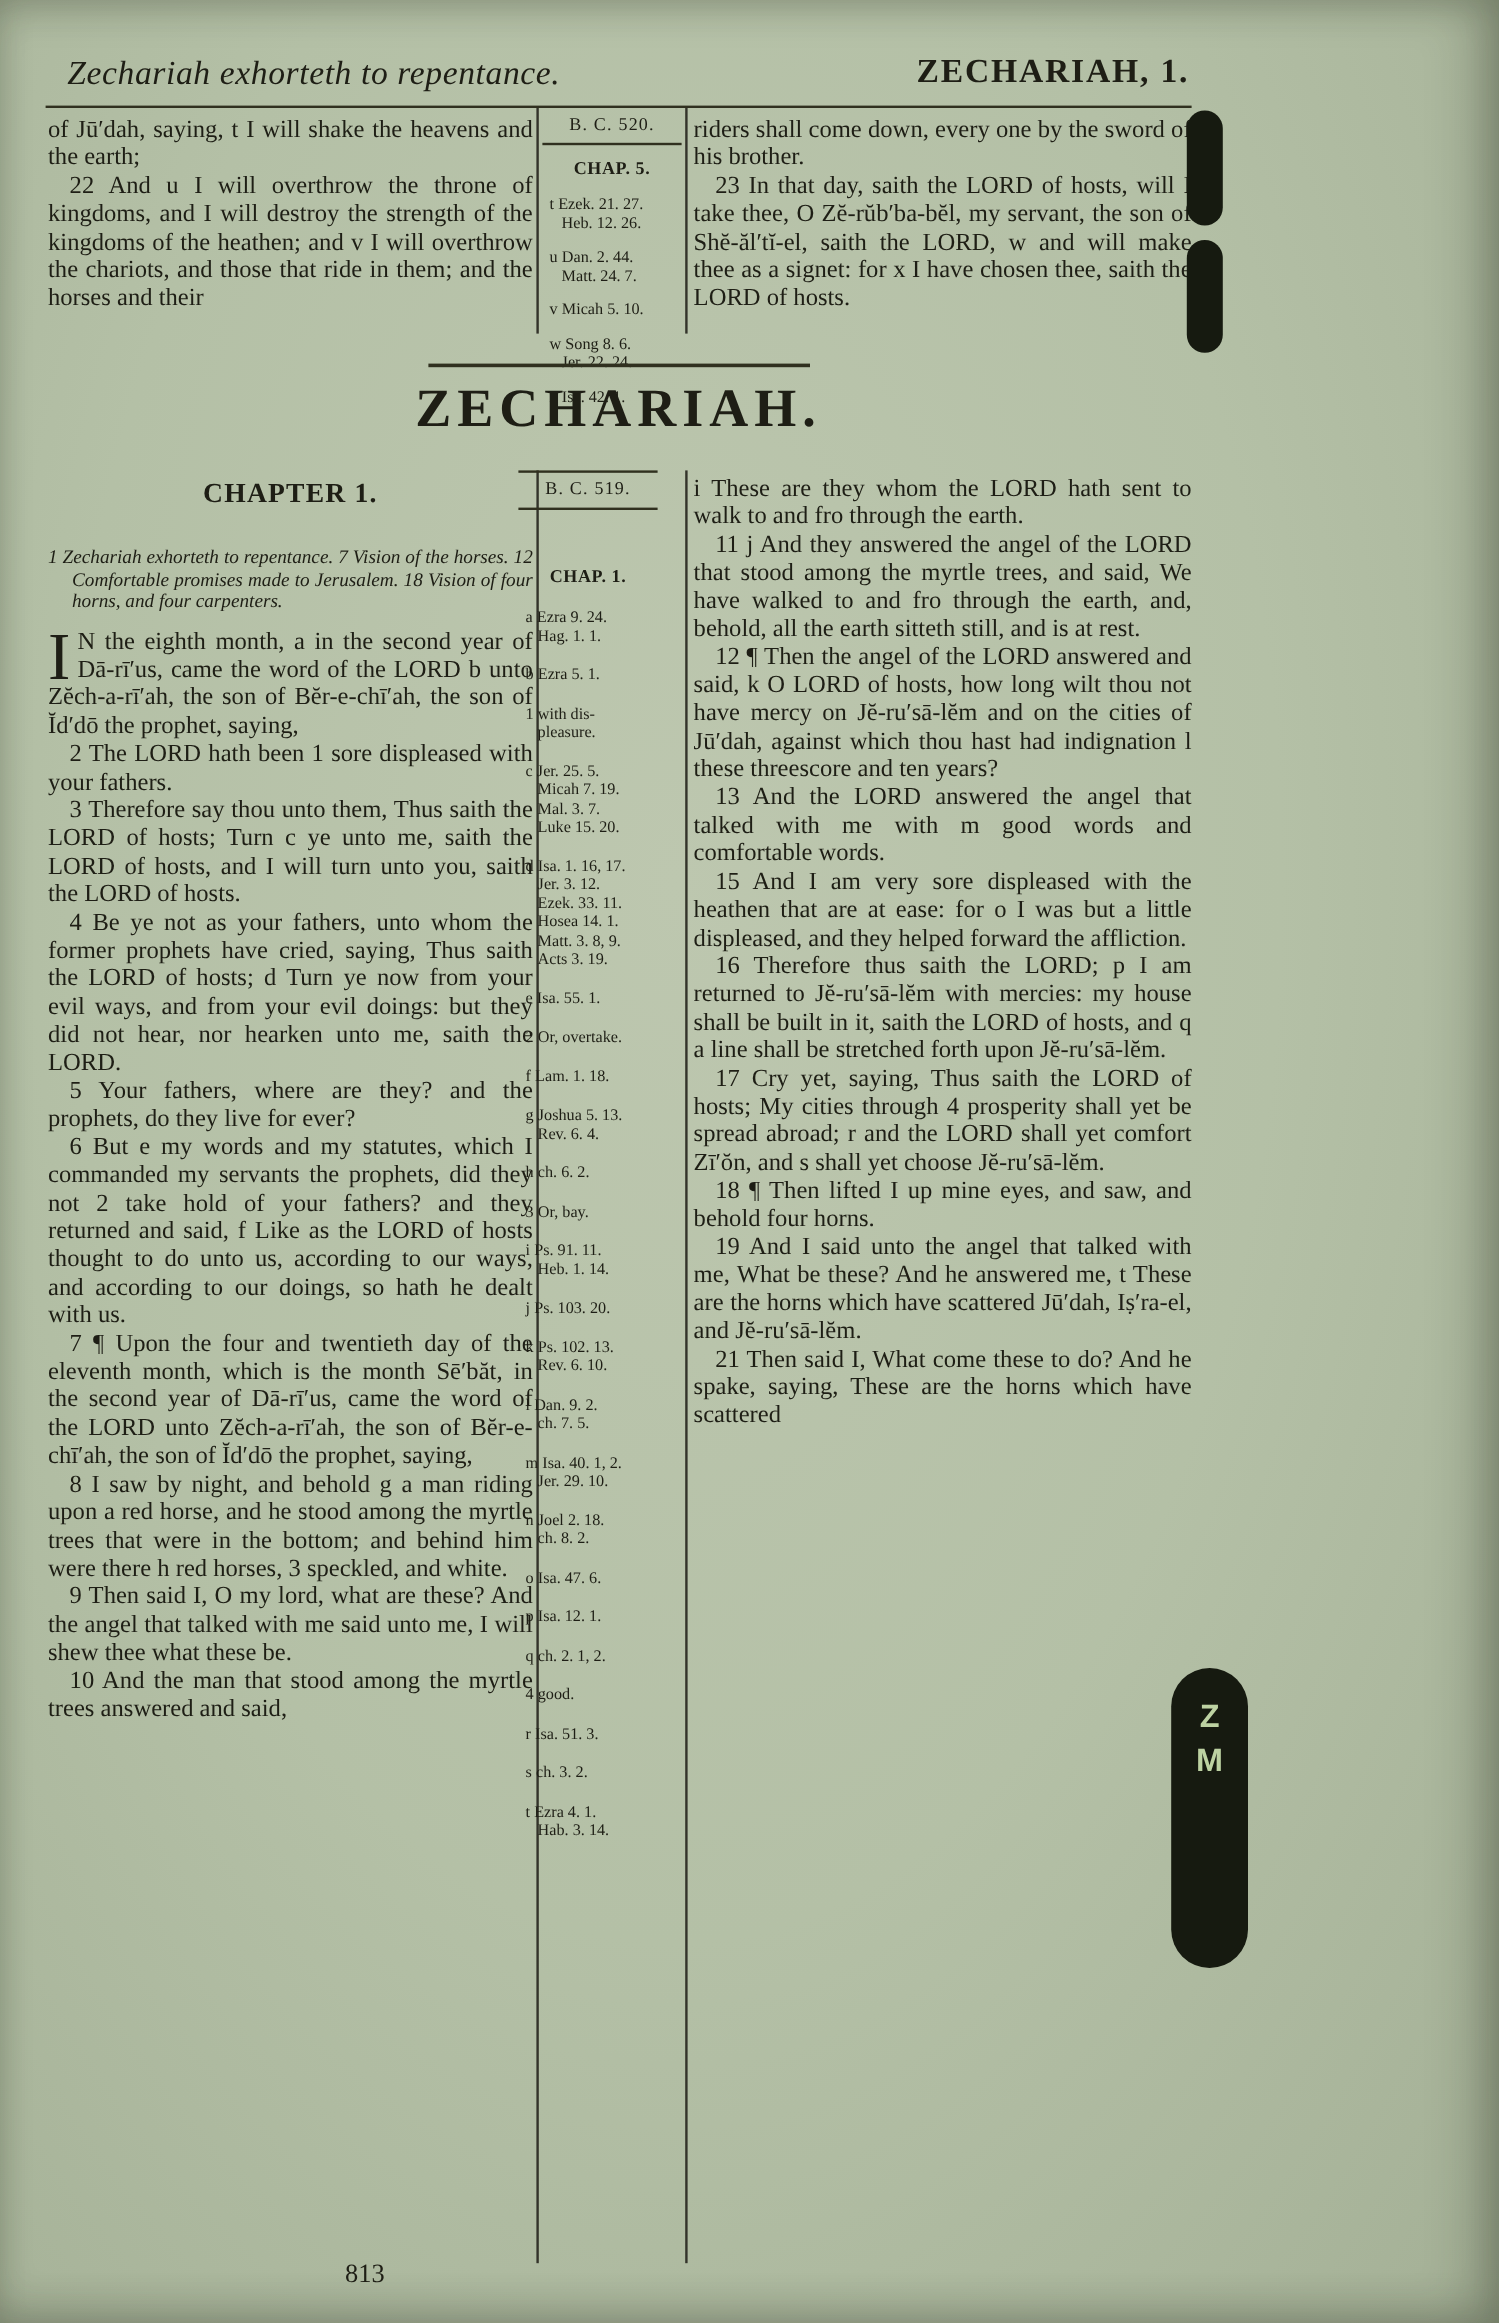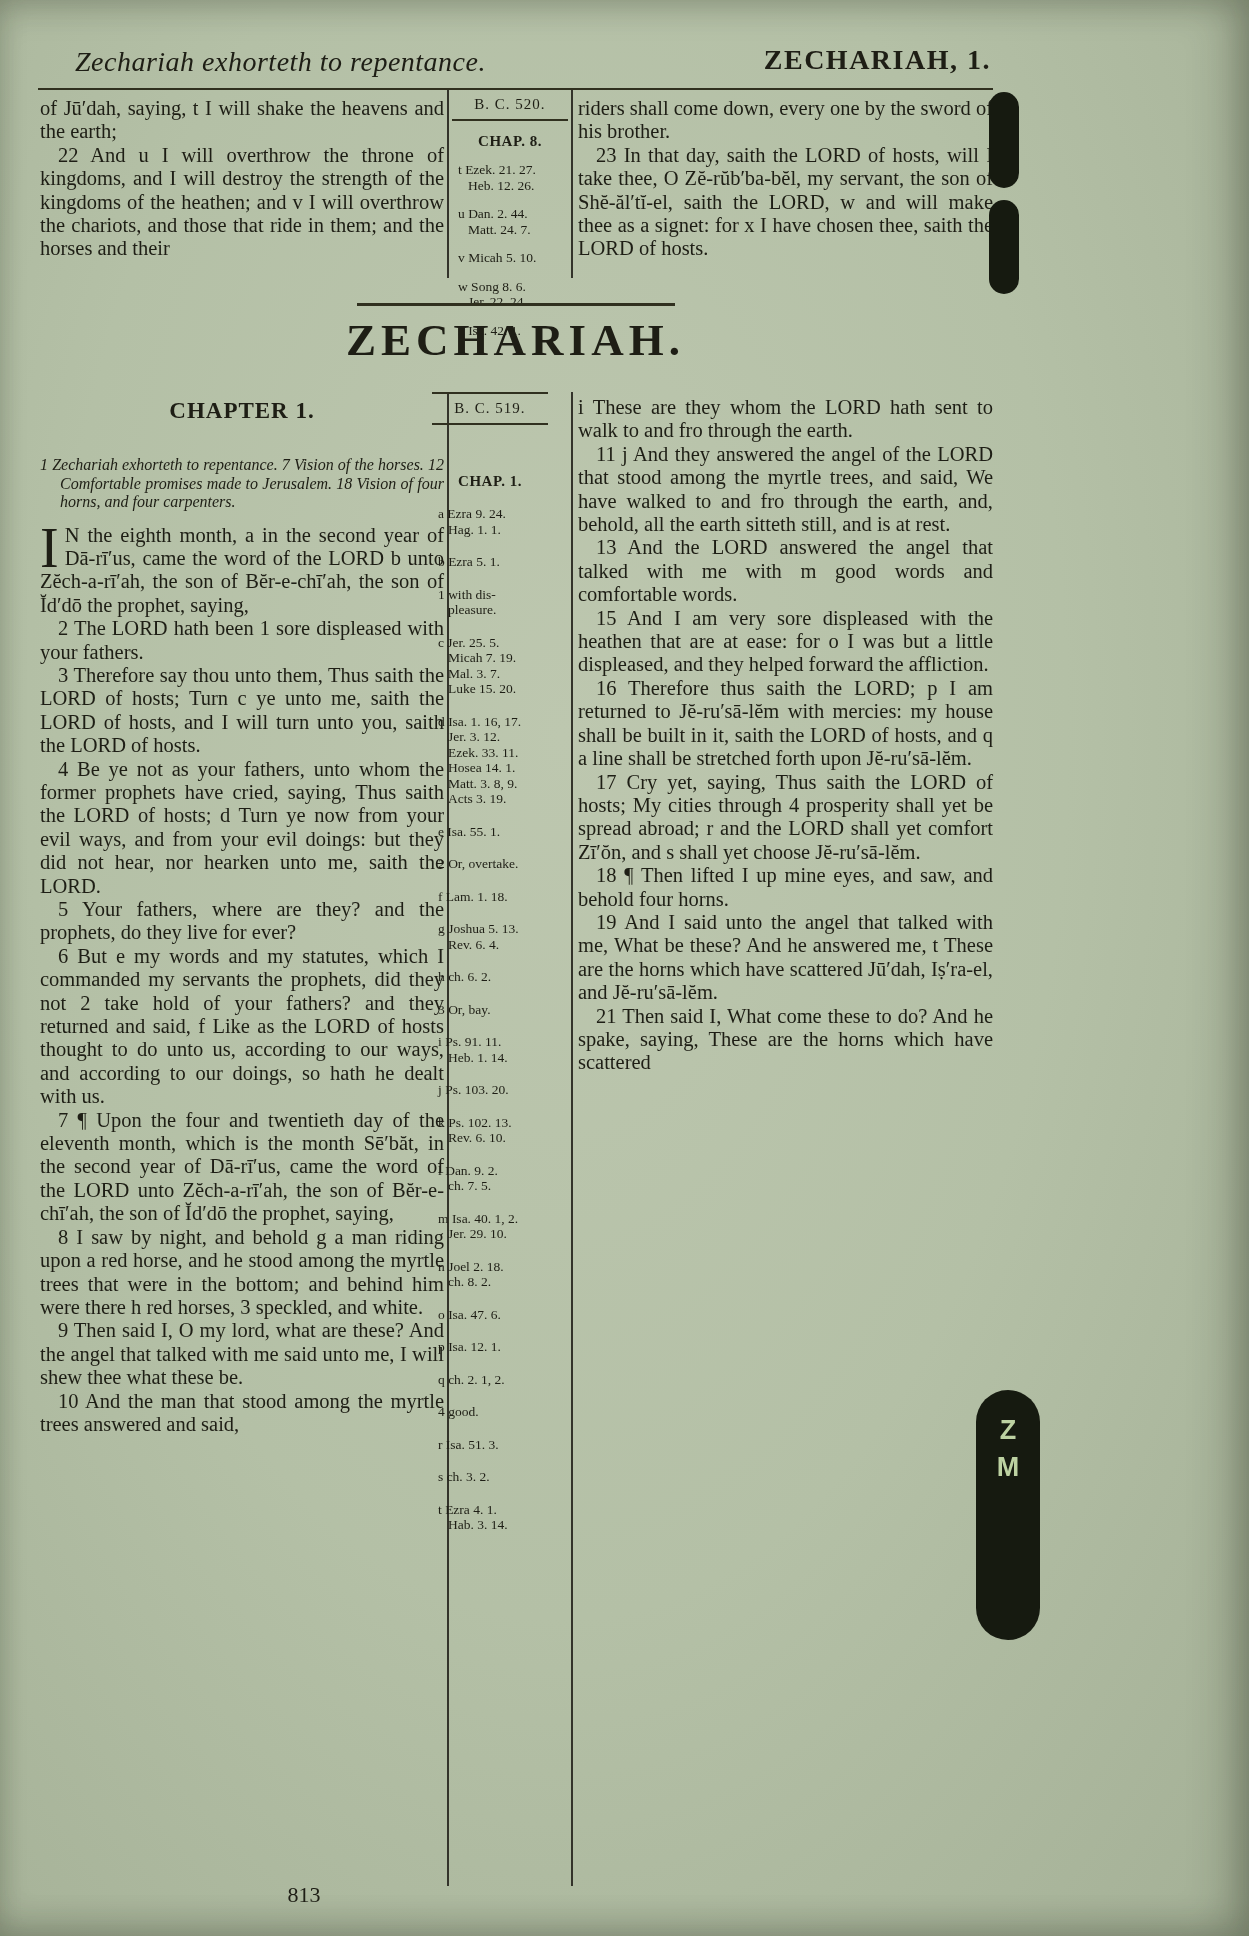--- a/index.html
+++ b/index.html
@@ -10,21 +10,21 @@
     height: 1936px;
     margin: 0 auto;
     overflow: hidden;
     background: radial-gradient(ellipse at 45% 38%, #bdc7af 0%, #b4c0a6 52%, #a4b096 100%);
     box-shadow: inset -22px 0 40px rgba(30,36,22,0.22), inset 0 -14px 30px rgba(30,36,22,0.14), inset 0 10px 24px rgba(30,36,22,0.10);
     color: #1e1e15;
     font-family: "Liberation Serif", "DejaVu Serif", serif;
   }
   .running-head-left {
     position: absolute; left: 56px; top: 46px;
-    font-style: italic; font-size: 28px; letter-spacing: 0.5px; margin-left: 19px;
+    font-style: italic; font-size: 28px; letter-spacing: 0.5px;
   }
   .running-head-right {
     position: absolute; right: 258px; top: 44px;
     font-weight: bold; font-size: 28px; letter-spacing: 1.5px;
   }
   .head-rule { position: absolute; left: 38px; top: 88px; width: 955px; height: 2px; background: #30301f; }
 
   .vrule { position: absolute; width: 2px; background: #33332a; }
   .vrule-top-1 { left: 447px; top: 90px; height: 188px; }
   .vrule-top-2 { left: 571px; top: 90px; height: 188px; }
@@ -115,21 +115,21 @@
 
   <div class="col-left-top verses">
       <p class="verse noindent">of Jū′dah, saying, t I will shake the heavens and the earth;</p>
       <p class="verse">22 And u I will overthrow the throne of kingdoms, and I will destroy the strength of the kingdoms of the heathen; and v I will overthrow the chariots, and those that ride in them; and the horses and their</p>
     </div>
 
   <div class="vrule vrule-top-1"></div>
 
   <div class="col-center-top">
     <div class="bc-label">B. C. 520.</div>
-    <div class="chap-label">CHAP. 8.</div>
+    <div class="chap-label">CHAP. 5.</div>
     <div class="refs">
         <div class="ref-group">
           <div class="ref-line">t Ezek. 21. 27.</div>
           <div class="ref-line">Heb. 12. 26.</div>
         </div>
         <div class="ref-group">
           <div class="ref-line">u Dan. 2. 44.</div>
           <div class="ref-line">Matt. 24. 7.</div>
         </div>
         <div class="ref-group">
@@ -269,20 +269,21 @@
           <div class="ref-line">Hab. 3. 14.</div>
         </div>
       </div>
   </div>
 
   <div class="vrule vrule-main-2"></div>
 
   <div class="col-right-main verses">
       <p class="verse noindent">i These are they whom the LORD hath sent to walk to and fro through the earth.</p>
       <p class="verse">11 j And they answered the angel of the LORD that stood among the myrtle trees, and said, We have walked to and fro through the earth, and, behold, all the earth sitteth still, and is at rest.</p>
+      <p class="verse">12 ¶ Then the angel of the LORD answered and said, k O LORD of hosts, how long wilt thou not have mercy on Jĕ-ru′sā-lĕm and on the cities of Jū′dah, against which thou hast had indignation l these threescore and ten years?</p>
       <p class="verse">13 And the LORD answered the angel that talked with me with m good words and comfortable words.</p>
       <p class="verse">15 And I am very sore displeased with the heathen that are at ease: for o I was but a little displeased, and they helped forward the affliction.</p>
       <p class="verse">16 Therefore thus saith the LORD; p I am returned to Jĕ-ru′sā-lĕm with mercies: my house shall be built in it, saith the LORD of hosts, and q a line shall be stretched forth upon Jĕ-ru′sā-lĕm.</p>
       <p class="verse">17 Cry yet, saying, Thus saith the LORD of hosts; My cities through 4 prosperity shall yet be spread abroad; r and the LORD shall yet comfort Zī′ŏn, and s shall yet choose Jĕ-ru′sā-lĕm.</p>
       <p class="verse">18 ¶ Then lifted I up mine eyes, and saw, and behold four horns.</p>
       <p class="verse">19 And I said unto the angel that talked with me, What be these? And he answered me, t These are the horns which have scattered Jū′dah, Iṣ′ra-el, and Jĕ-ru′sā-lĕm.</p>
       <p class="verse">21 Then said I, What come these to do? And he spake, saying, These are the horns which have scattered</p>
     </div>
 
   <div class="page-number">813</div>

